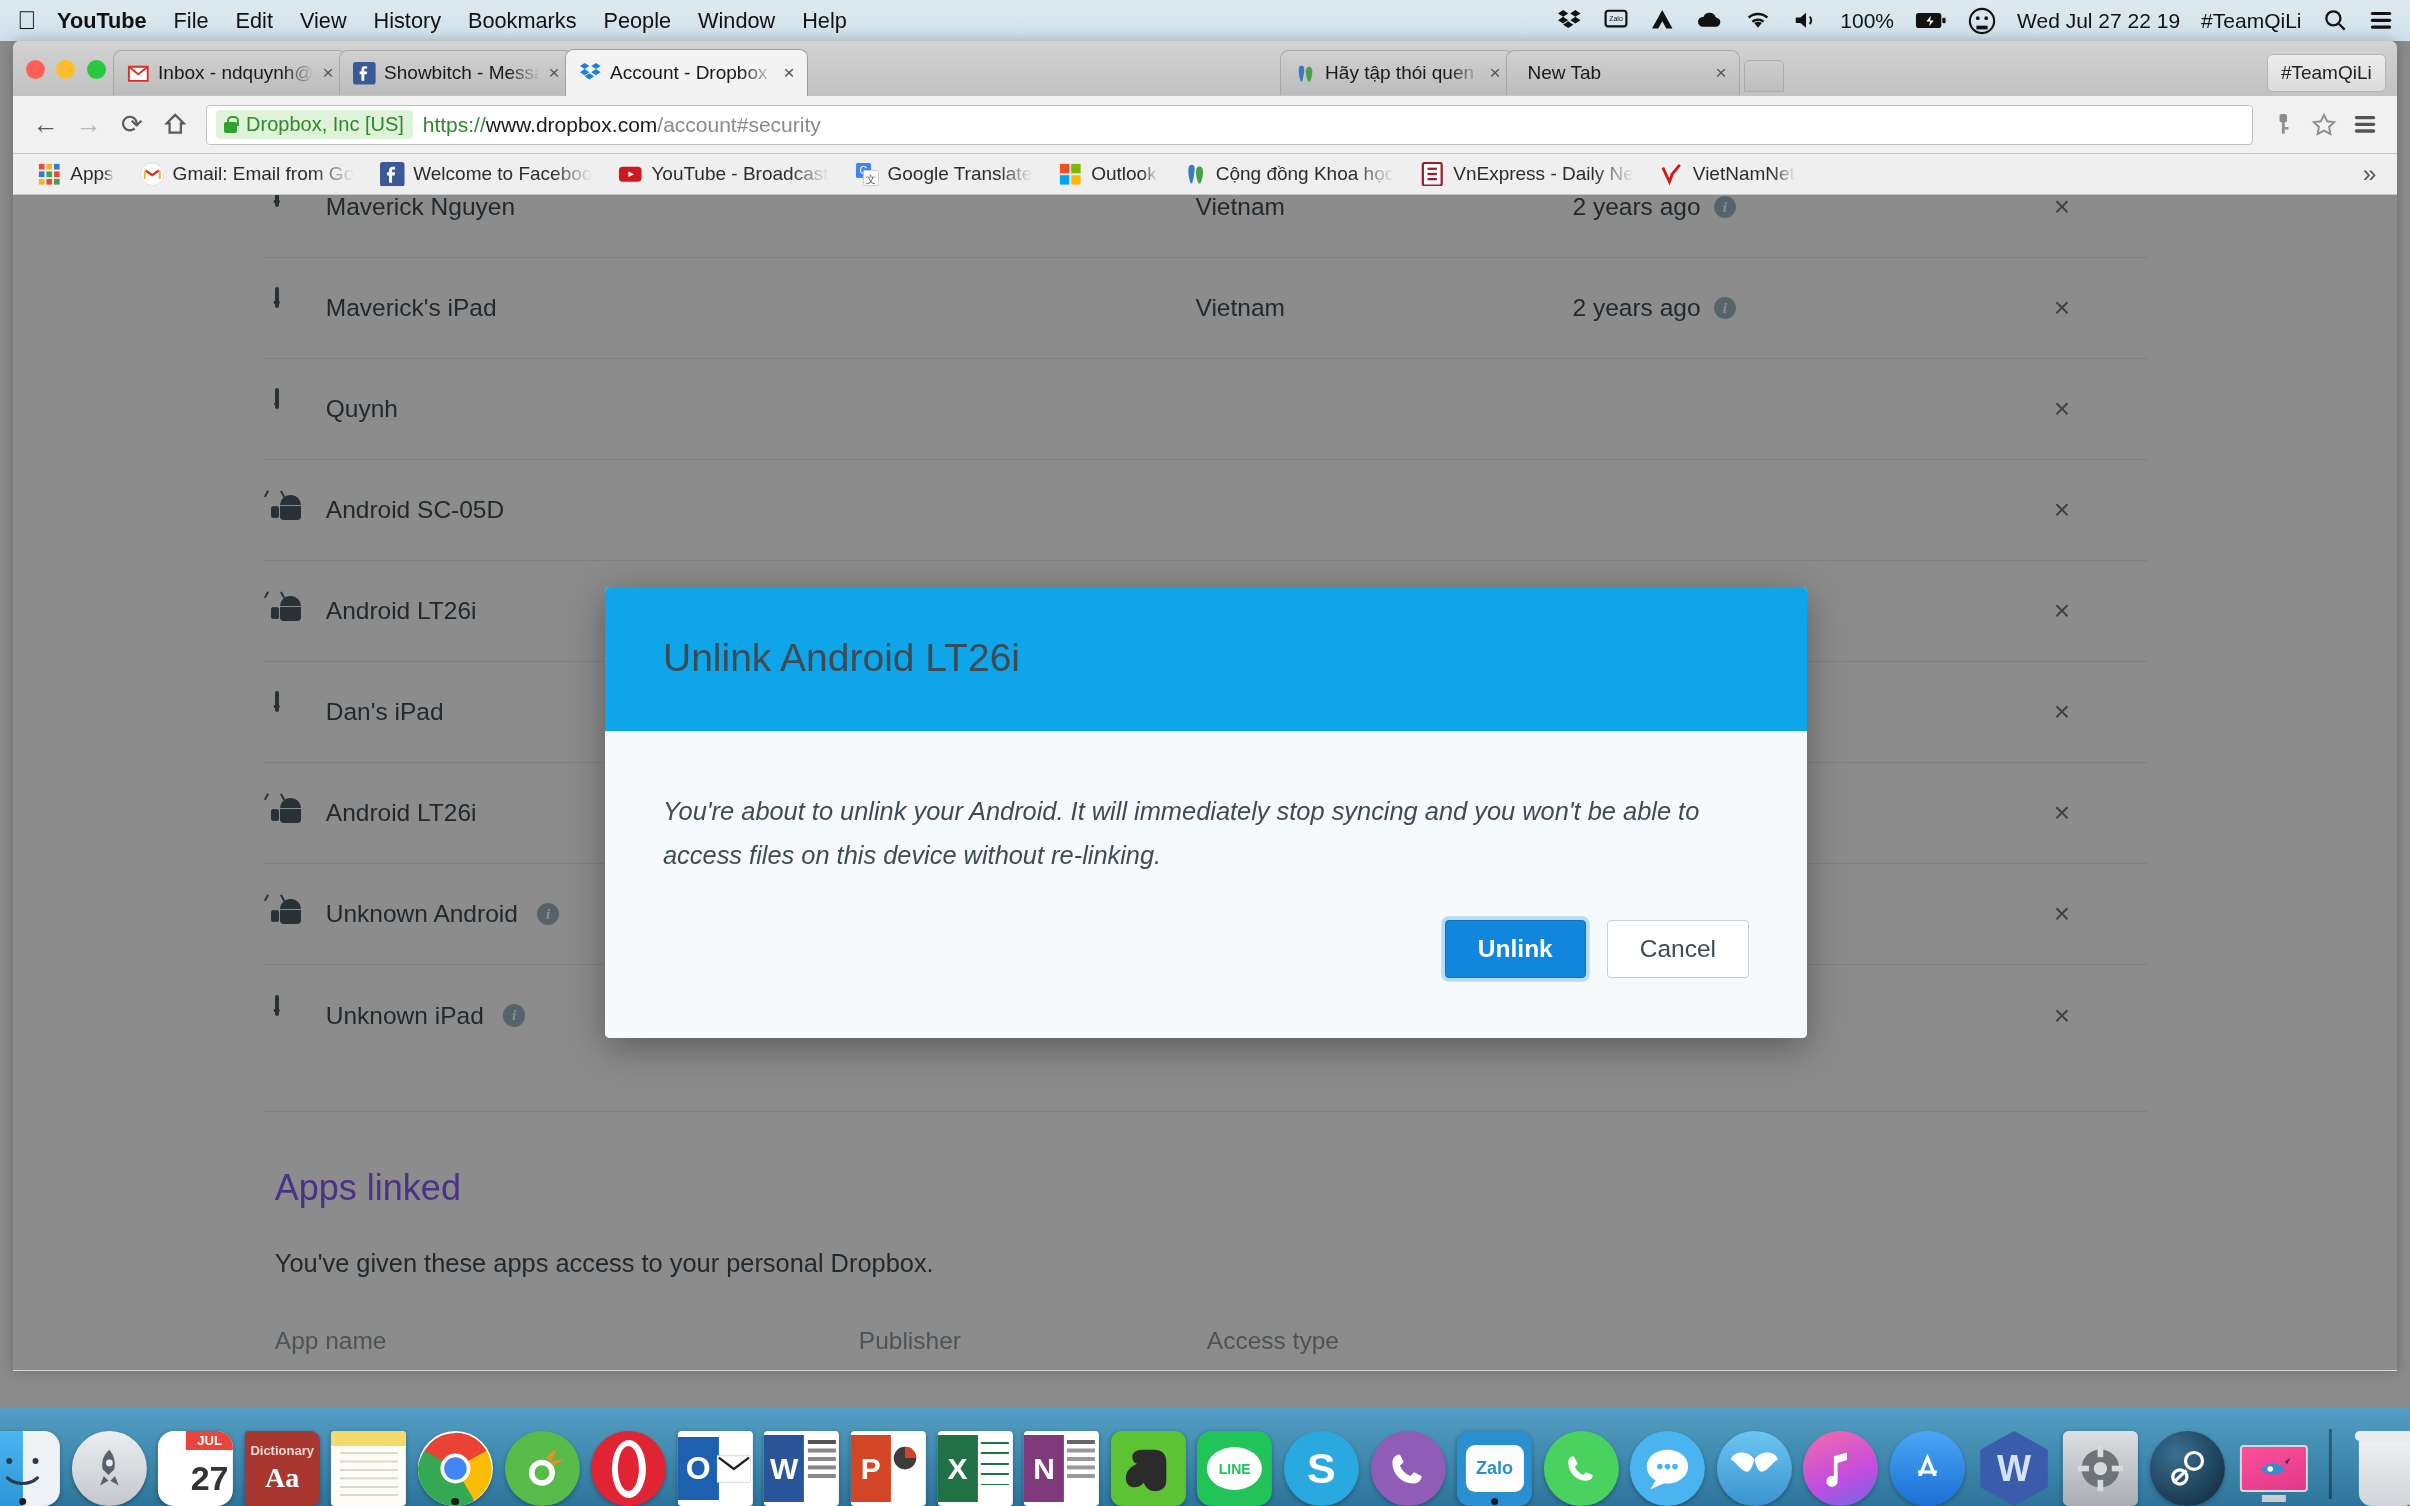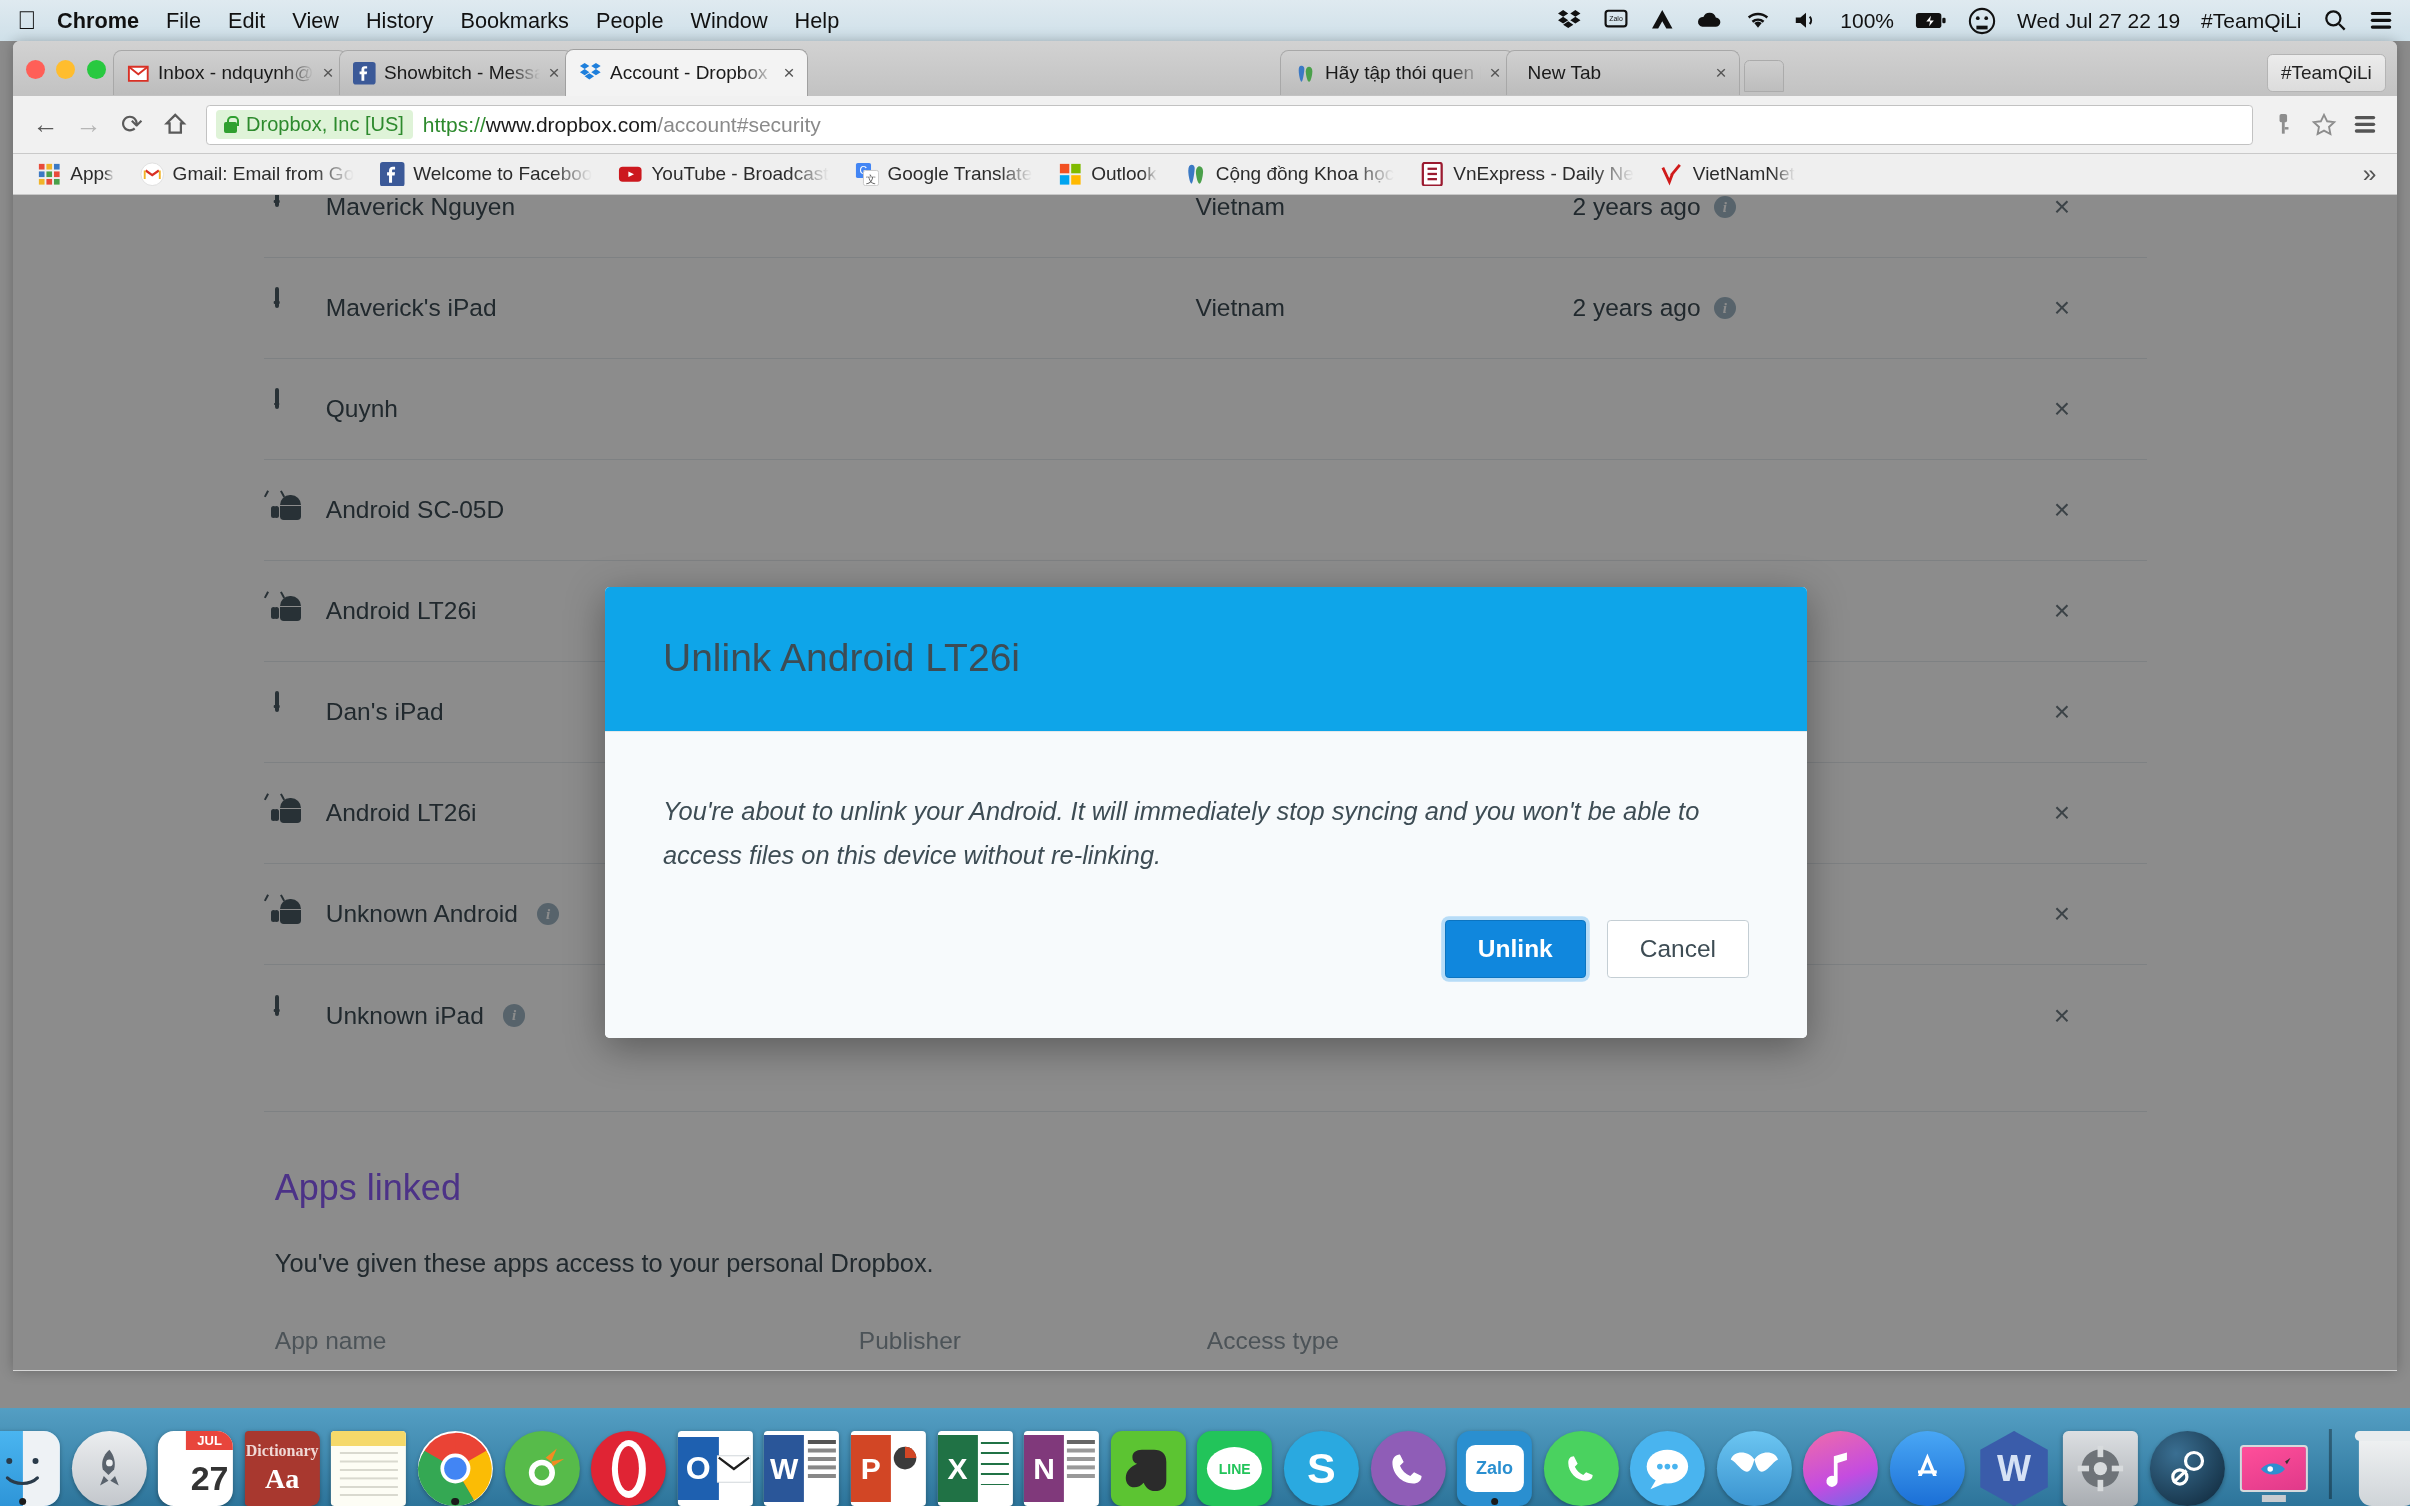--- a/index.html
+++ b/index.html
@@ -184,21 +184,21 @@
   .dock-sep { width:2.8px; height:70px; background:rgba(0,0,0,.35); margin:0 9.4px 7.5px; }
   .trash { width:58px; height:70px; background:linear-gradient(180deg,#f0f2f3,#cfd4d8);
            border-radius:5.6px 5.6px 13px 13px; position:relative; }
   .trash::before{content:"";position:absolute;top:-4.7px;left:-3.8px;width:66px;height:9.4px;background:#e8ecee;border-radius:4.7px;}
 </style>
 </head>
 <body>
 
 <div id="menubar">
   <span class="apple"></span>
-  <span class="mi bold">Chrome</span>
+  <span class="mi bold">YouTube</span>
   <span class="mi">File</span>
   <span class="mi">Edit</span>
   <span class="mi">View</span>
   <span class="mi">History</span>
   <span class="mi">Bookmarks</span>
   <span class="mi">People</span>
   <span class="mi">Window</span>
   <span class="mi">Help</span>
   <span class="spacer"></span>
 
@@ -656,21 +656,21 @@
 
   <div class="dockitem">
     <div class="dockicon" style="background:#fff;flex-direction:column;padding-left:28px;">
       <div style="width:100%;height:19px;background:#e8453c;color:#fff;font-size:13px;display:flex;align-items:center;justify-content:center;">JUL</div>
       <div style="flex:1;display:flex;align-items:center;justify-content:center;color:#333;font-size:34px;">27</div>
     </div>
   </div>
 
   <div class="dockitem">
     <div class="dockicon" style="background:#a8382f;border-radius:3.8px 9.4px 9.4px 3.8px;flex-direction:column;gap:3.8px;">
-      <span style="font-size:16px;color:#f0d8d5;font-family:Liberation Serif, serif;">Dictionary</span>
+      <span style="font-size:13px;color:#f0d8d5;font-family:Liberation Sans, sans-serif;">Dictionary</span>
       <span style="font-size:28px;color:#fff;font-family:'Liberation Serif',serif;">Aa</span>
     </div>
   </div>
 
   <div class="dockitem">
     <div class="dockicon" style="background:#fdfdf5;border-radius:3.8px;">
       <div style="position:absolute;top:0;left:0;right:0;height:15px;background:#f5d96a;"></div>
       <div style="position:absolute;top:21px;left:8.5px;right:8.5px;height:1.9px;background:#d9d9cf;box-shadow:0 8.5px #d9d9cf,0 17px #d9d9cf,0 25.4px #d9d9cf,0 34px #d9d9cf,0 42px #d9d9cf;"></div>
     </div>
   </div>

